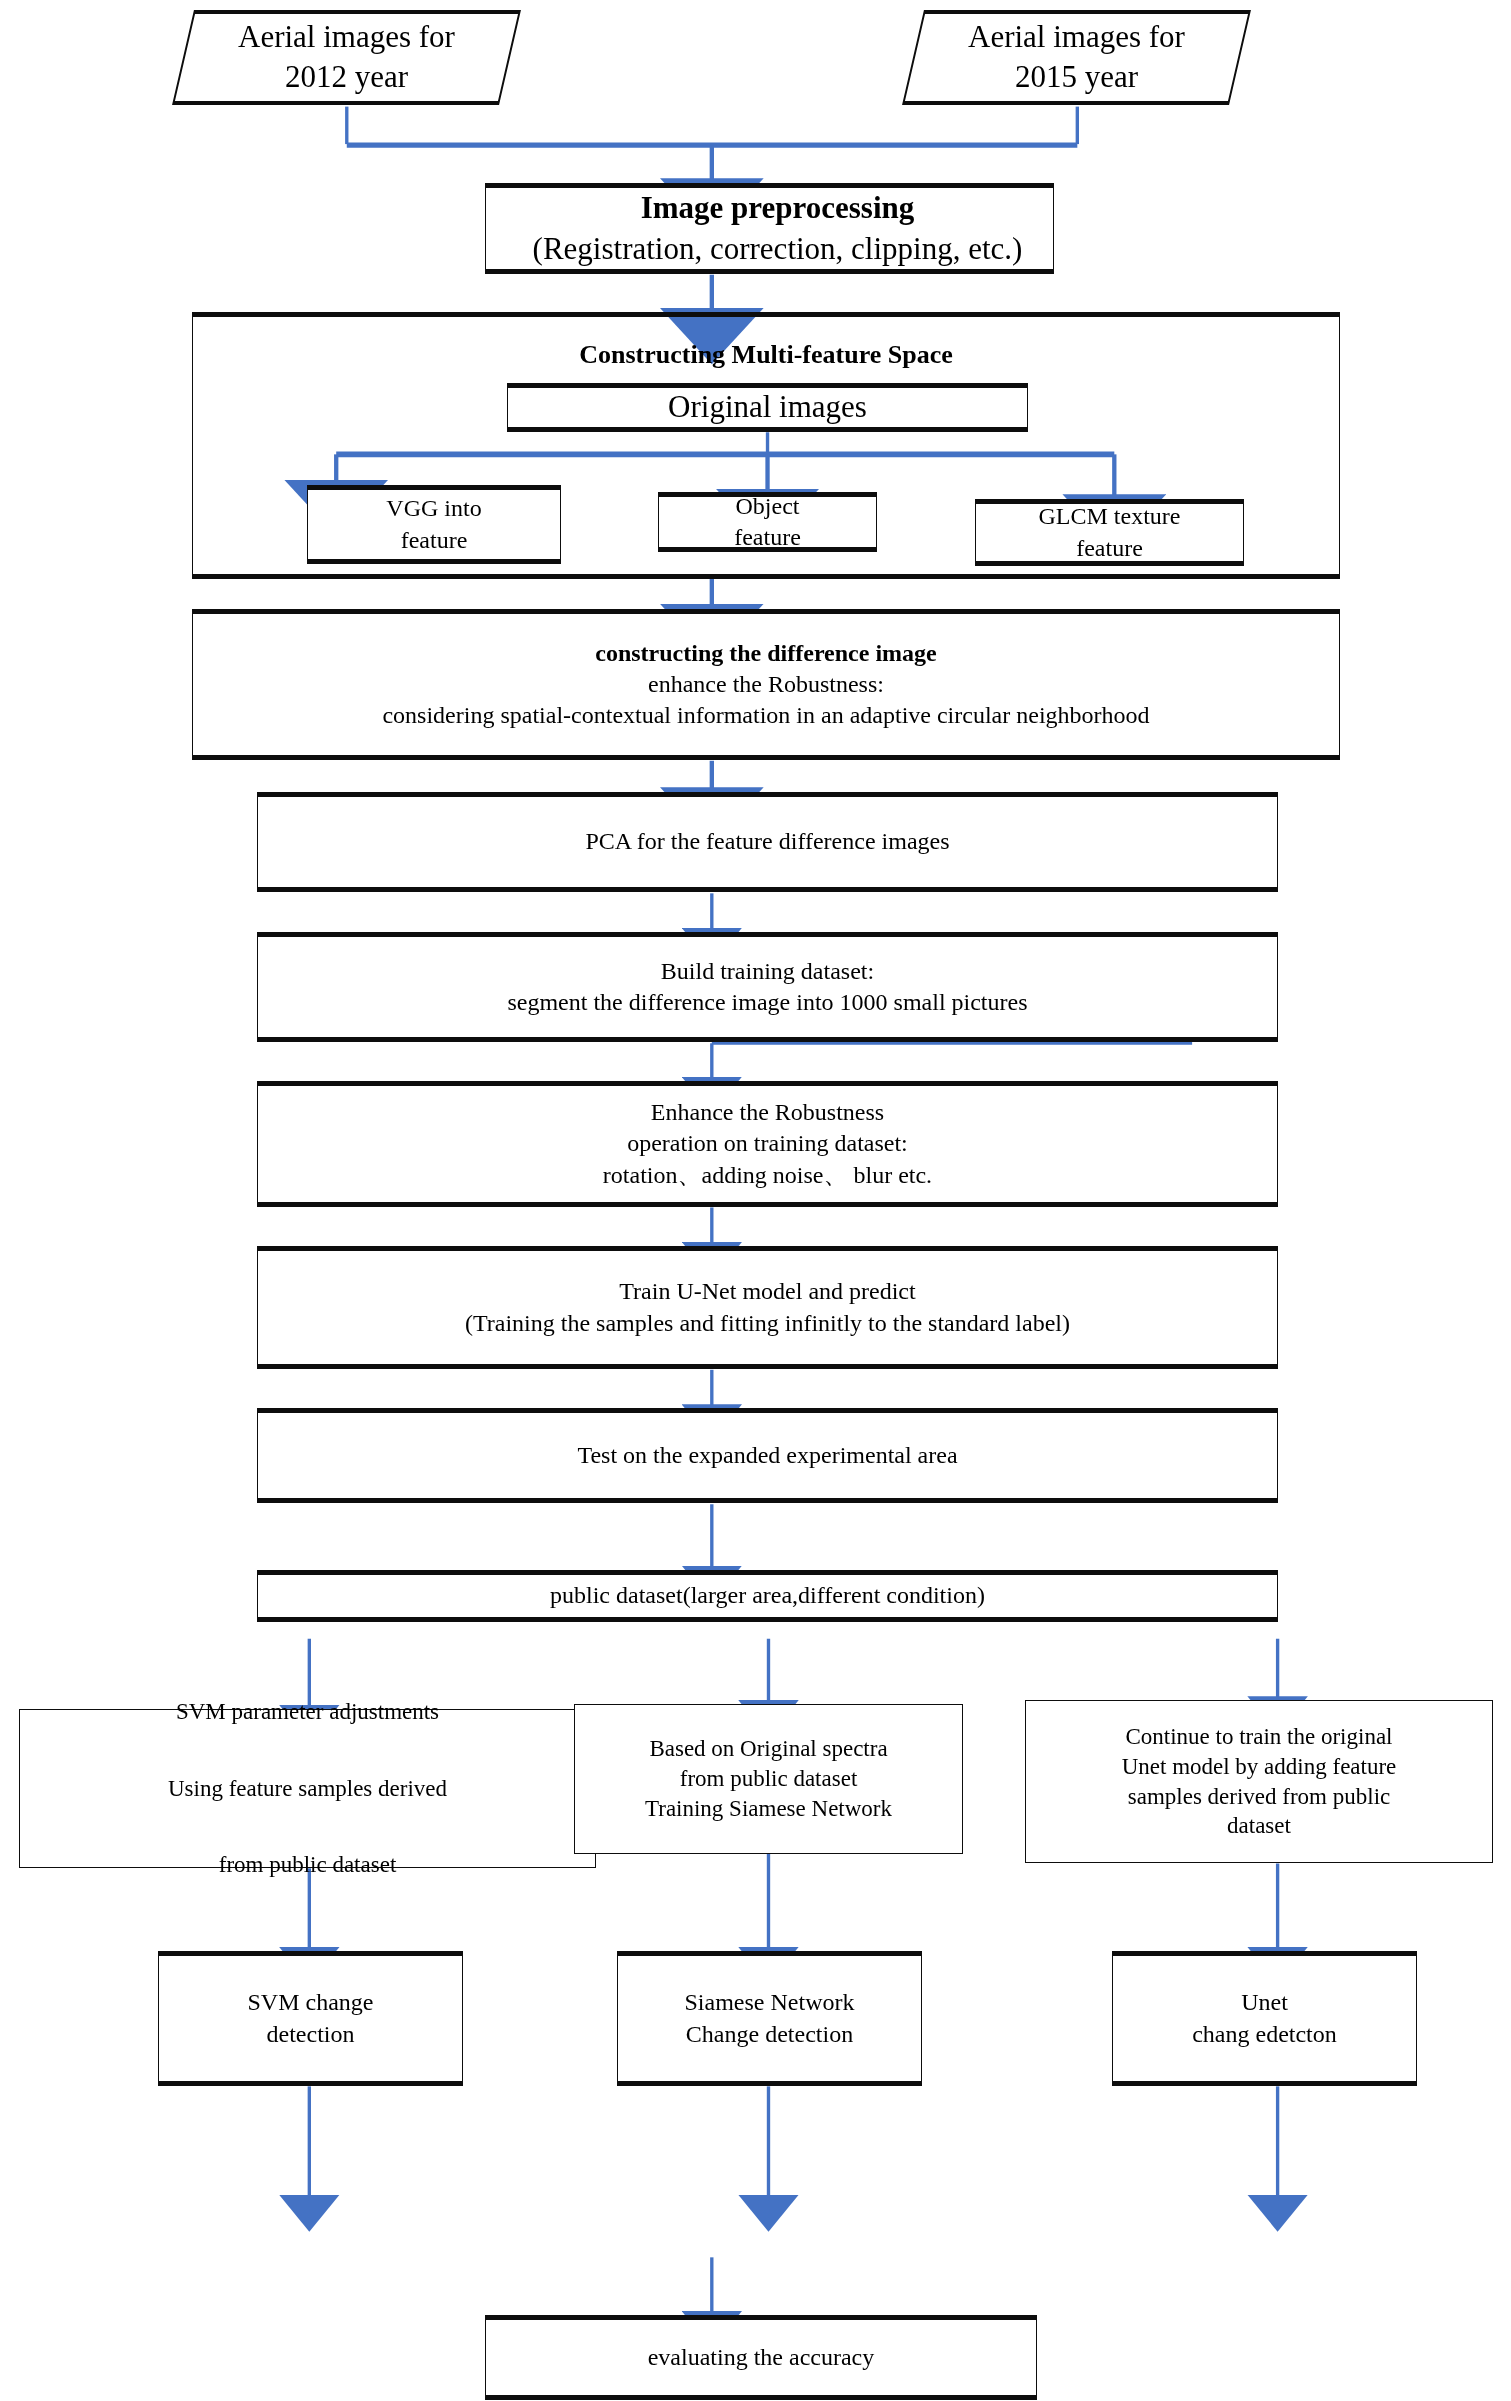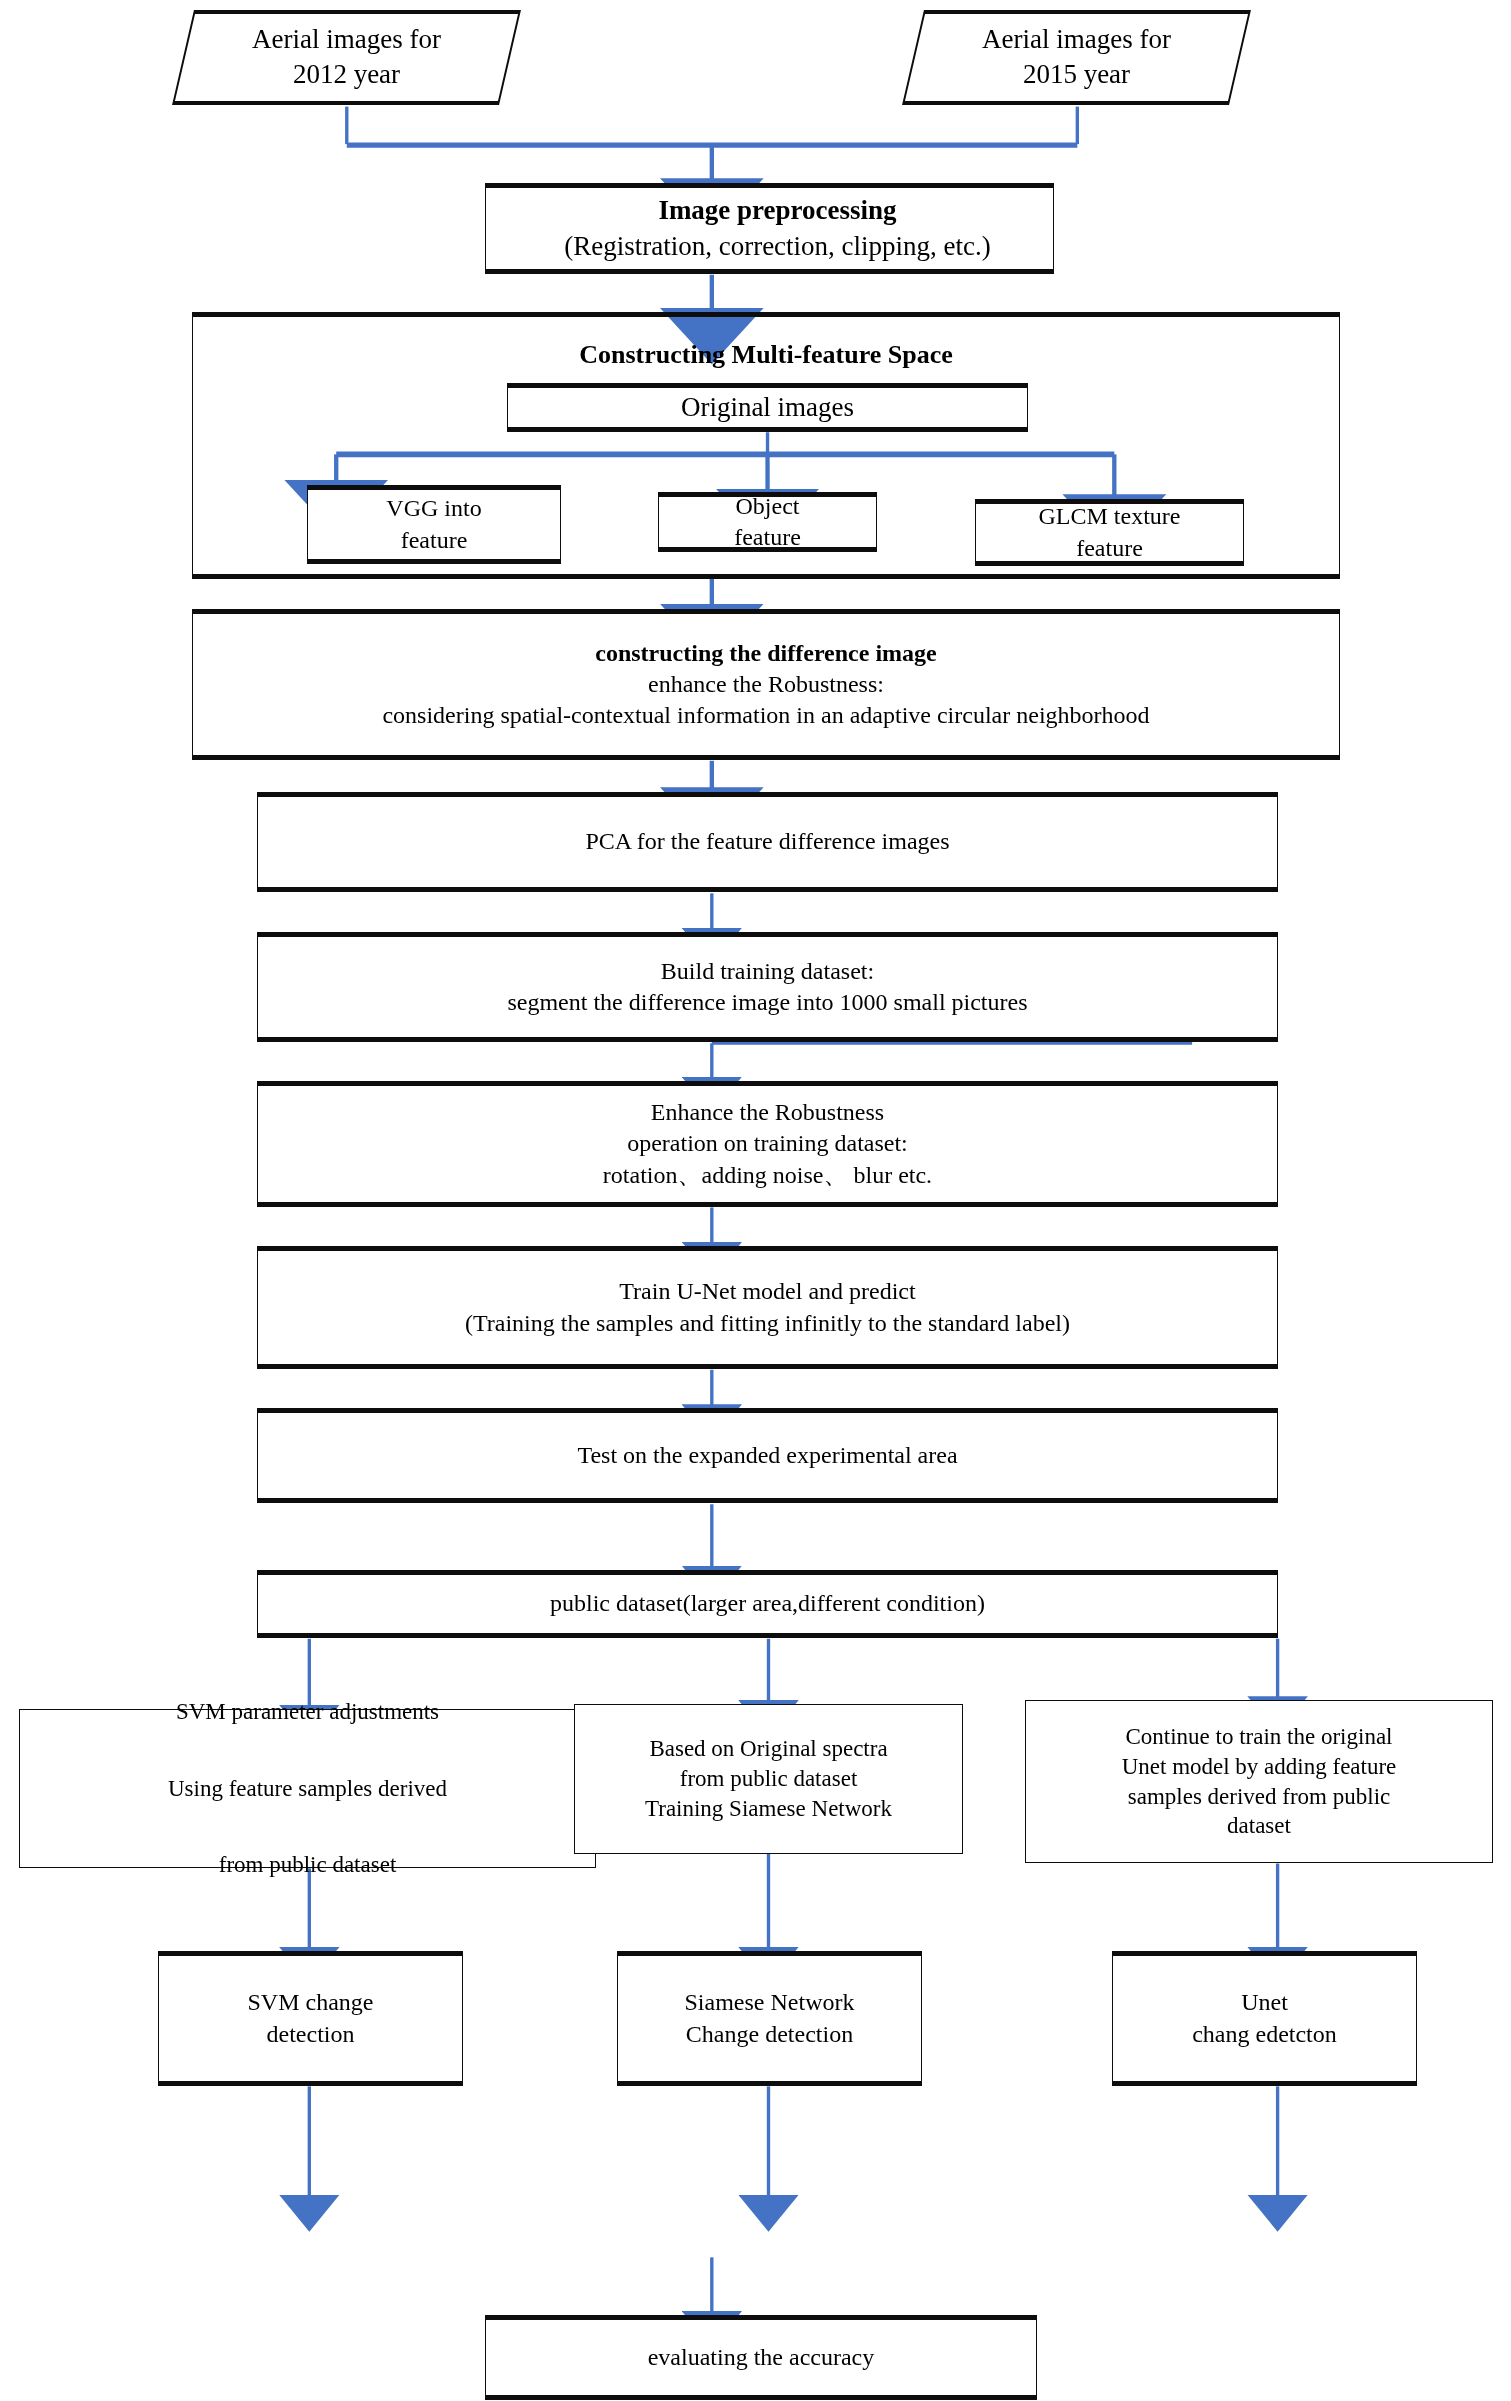--- a/index.html
+++ b/index.html
@@ -89,21 +89,21 @@
   .group-title {
     position: absolute;
     width: 100%;
     text-align: center;
     font-weight: bold;
     color: #000;
     z-index: 2;
   }
   .f48 { font-size: 23px; }
   .f50 { font-size: 24px; }
-  .f52 { font-size: 27px; }
+  .f52 { font-size: 31px; }
   .f54 { font-size: 26px; }
 </style>
 </head>
 <body>
 
 <div id="canvas">
 
   <svg id="wires" viewBox="0 0 3148 5047" preserveAspectRatio="none">
     <defs>
       <marker id="ah" markerWidth="16" markerHeight="18" refX="1.2" refY="9" orient="auto" markerUnits="strokeWidth">
@@ -225,21 +225,21 @@
 
   <div class="node rule f50" style="left:257px; top:1246px; width:1021px; height:123px;">
     <span class="ln">Train U-Net model and predict</span>
     <span class="ln">(Training the samples and fitting  infinitly to the standard label)</span>
   </div>
 
   <div class="node rule f50" style="left:257px; top:1408px; width:1021px; height:95px;">
     <span class="ln">Test on the expanded experimental area</span>
   </div>
 
-  <div class="node rule f50" style="left:257px; top:1570px; width:1021px; height:68px;">
+  <div class="node rule f50" style="left:257px; top:1570px; width:1021px; height:52px;">
     <span class="ln">public dataset(larger area,different condition)</span>
   </div>
 
   <div class="node f48" style="left:19px; top:1709px; width:577px; height:159px;gap:47px;">
     <span class="ln">SVM parameter adjustments</span>
     <span class="ln">Using feature samples derived</span>
     <span class="ln">from public dataset</span>
   </div>
 
   <div class="node f48" style="left:574px; top:1704px; width:389px; height:150px;">

